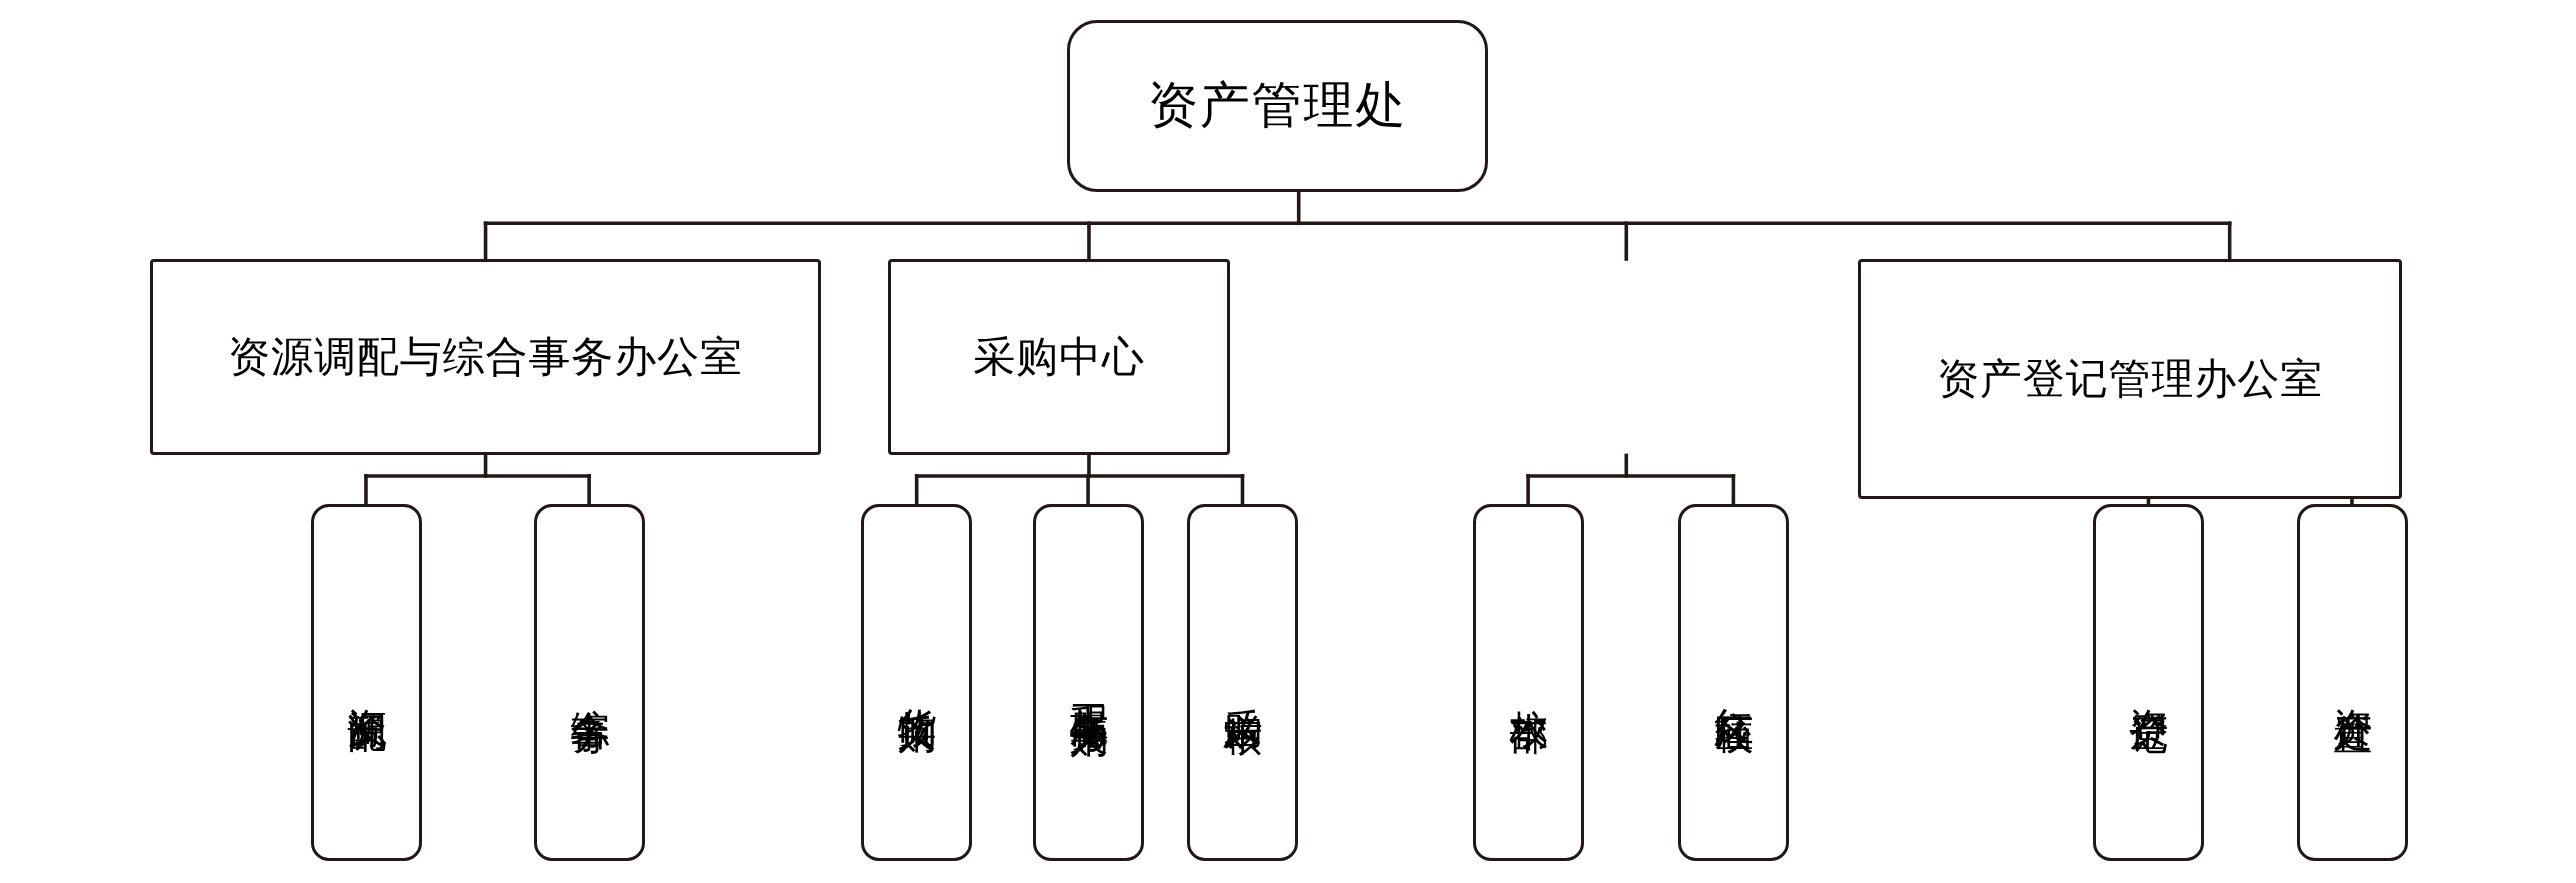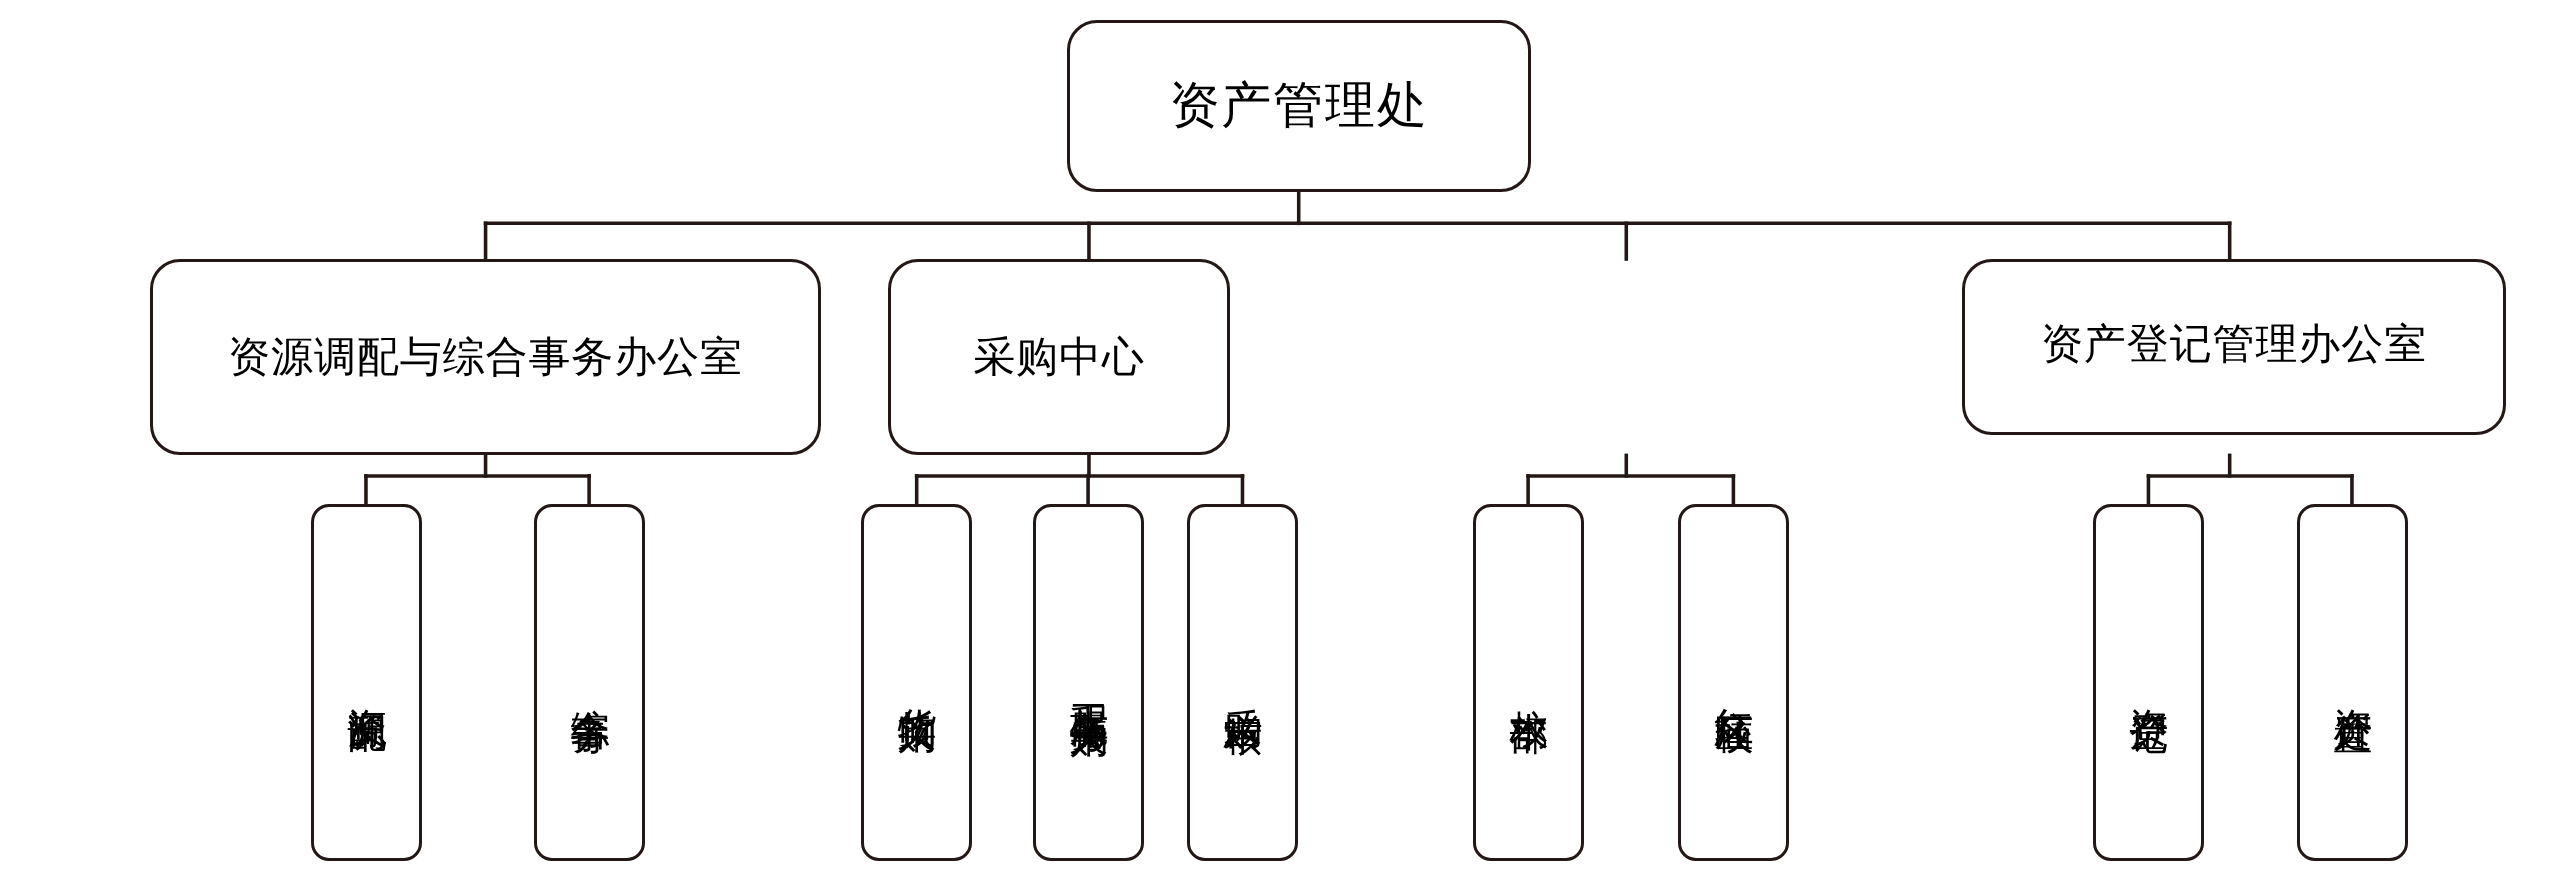--- a/index.html
+++ b/index.html
@@ -38,21 +38,21 @@
     text-align: center;
     line-height: 1.15;
     color: #000000;
   }
   .node-root {
     border-radius: 30px;
     font-size: 50px;
     letter-spacing: 1.8px;
   }
   .node-l2 {
-    border-radius: 30px;
+    border-radius: 4px;
     font-size: 42px;
     letter-spacing: 0.9px;
     padding: 0 12.5px;
   }
   .node-l3 {
     border-radius: 18px;
     font-size: 39px;
     letter-spacing: 2.7px;
     writing-mode: vertical-rl;
     text-orientation: upright;
@@ -89,31 +89,31 @@
       <line x1="1822" y1="510" x2="1822" y2="533" stroke="#231815" stroke-width="4" stroke-linecap="square"></line>
       <line x1="1712" y1="533" x2="1942" y2="533" stroke="#231815" stroke-width="4" stroke-linecap="square"></line>
       <line x1="1712" y1="533" x2="1712" y2="565" stroke="#231815" stroke-width="4" stroke-linecap="square"></line>
       <line x1="1942" y1="533" x2="1942" y2="565" stroke="#231815" stroke-width="4" stroke-linecap="square"></line>
       <line x1="2498" y1="510" x2="2498" y2="533" stroke="#231815" stroke-width="4" stroke-linecap="square"></line>
       <line x1="2407" y1="533" x2="2635" y2="533" stroke="#231815" stroke-width="4" stroke-linecap="square"></line>
       <line x1="2407" y1="533" x2="2407" y2="565" stroke="#231815" stroke-width="4" stroke-linecap="square"></line>
       <line x1="2635" y1="533" x2="2635" y2="565" stroke="#231815" stroke-width="4" stroke-linecap="square"></line>
     </svg>
 
-  <div class="node node-root" id="node-root" style="left: 1067px; top: 19.6px; width: 464px; height: 172px;">
+  <div class="node node-root" id="node-root" style="left: 1067px; top: 19.6px; width: 421px; height: 172px;">
     <span class="label">资产管理处</span>
   </div>
 
   <div class="node node-l2" id="node-l2-0" style="left: 150px; top: 259px; width: 671px; height: 196px;">
     <span class="label">资源调配与综合事务办公室</span>
   </div>
   <div class="node node-l2" id="node-l2-1" style="left: 888px; top: 259px; width: 342px; height: 196px;">
     <span class="label">采购中心</span>
   </div>
-  <div class="node node-l2" id="node-l2-3" style="left: 1962px; top: 259px; width: 544px; height: 176px; font-family: Liberation Mono, monospace;">
+  <div class="node node-l2" id="node-l2-3" style="left: 1858px; top: 259px; width: 544px; height: 240px;">
     <span class="label">资产登记管理办公室</span>
   </div>
 
   <div class="node node-l3" id="node-l3-0" style="left: 311px; top: 504px; width: 111px; height: 357px;">
     <span class="vlabel">资源调配</span>
   </div>
   <div class="node node-l3" id="node-l3-1" style="left: 534px; top: 504px; width: 111px; height: 357px;">
     <span class="vlabel">综合事务</span>
   </div>
   <div class="node node-l3" id="node-l3-2" style="left: 861px; top: 504px; width: 111px; height: 357px;">

